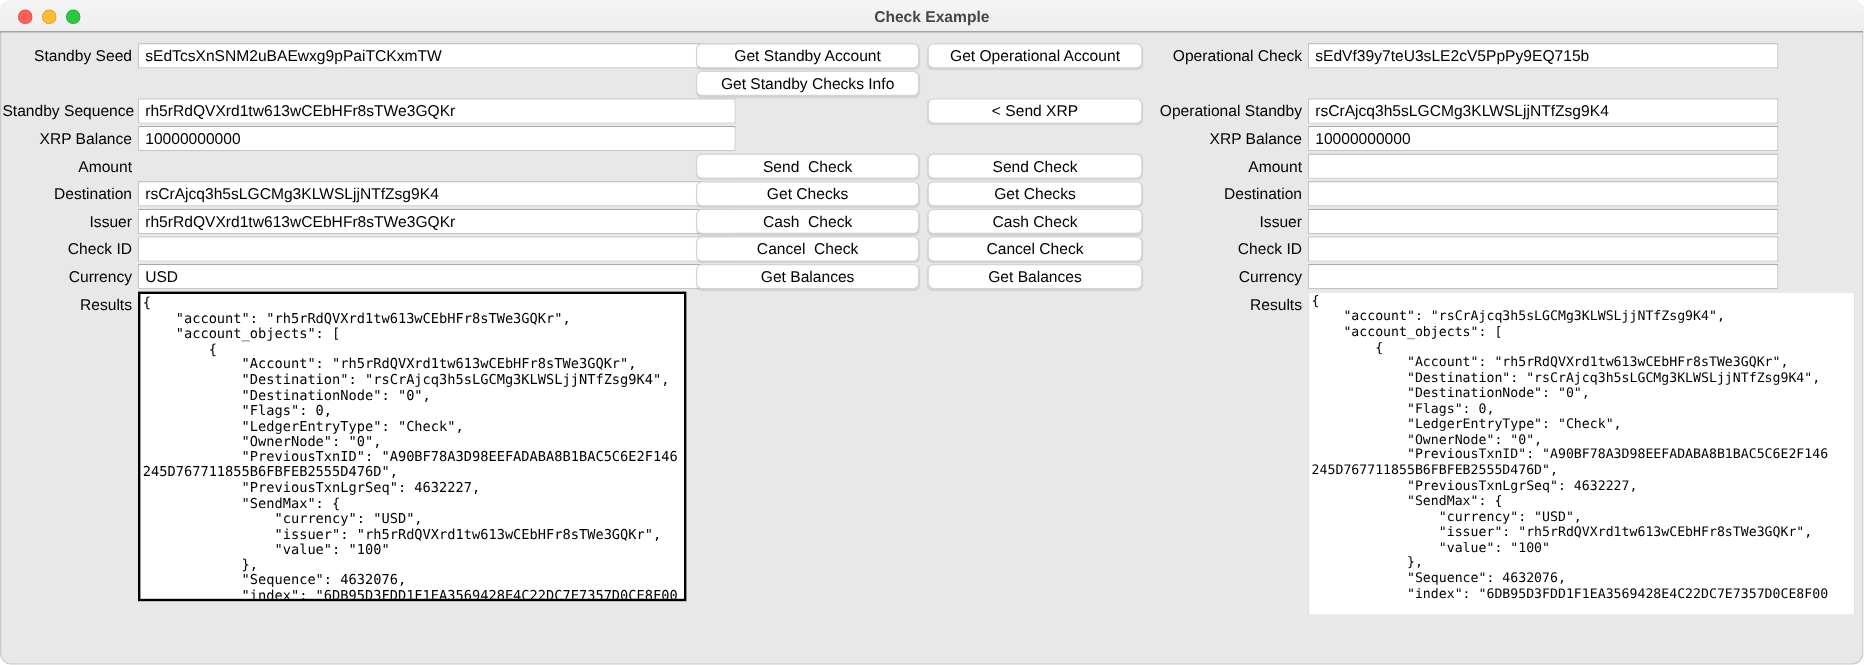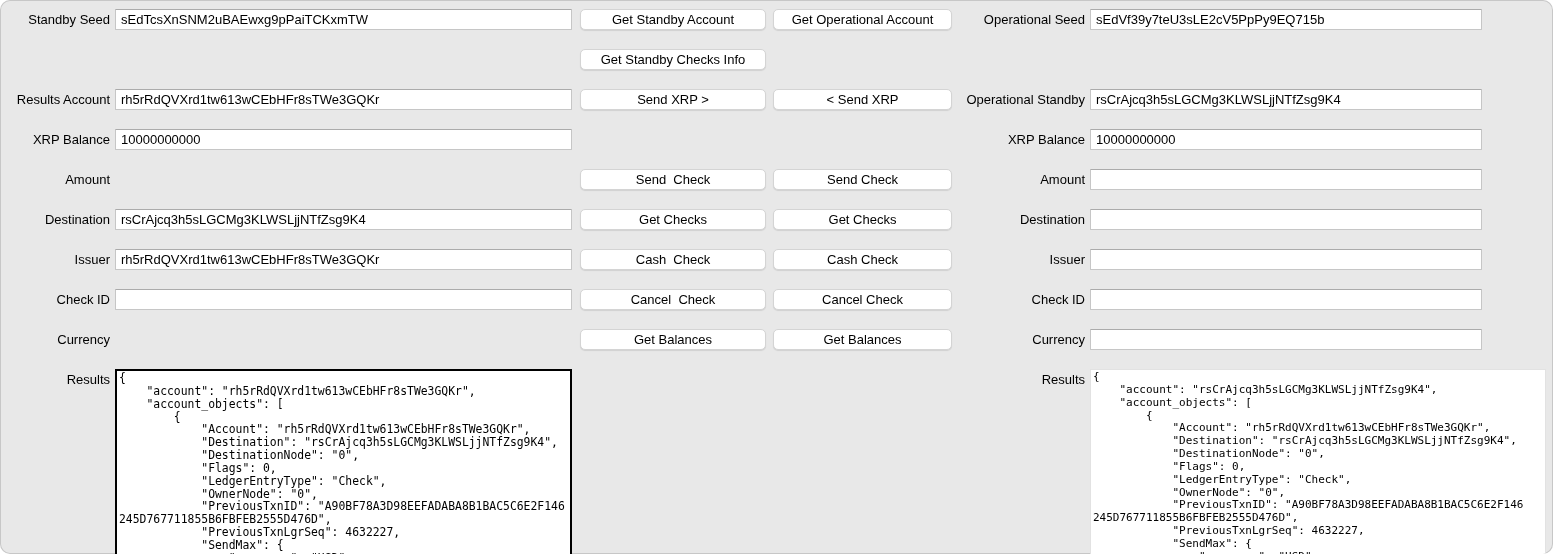--- a/index.html
+++ b/index.html
@@ -38,38 +38,38 @@
     display: inline-block;
   }
   .light.red    { background: #ff5f57; box-shadow: inset 0 0 0 0.5px rgba(0,0,0,0.2); }
   .light.yellow { background: #febc2e; box-shadow: inset 0 0 0 0.5px rgba(0,0,0,0.2); }
   .light.green  { background: #28c840; box-shadow: inset 0 0 0 0.5px rgba(0,0,0,0.2); }
 
   .content {
     display: grid;
     grid-template-columns: 113px 465px 193px 179px 138px 456px;
     grid-template-rows: repeat(9, 21px) 1fr;
-    row-gap: 19px;
+    row-gap: 2px;
     padding: 9px 0 0 2px;
     height: 527px;
   }
 
   .lbl {
     font-size: 13px;
     color: #000;
     line-height: 21px;
     text-align: right;
     padding-right: 5px;
     white-space: nowrap;
     overflow: hidden;
   }
   .lbl.top { align-self: start; line-height: 17px; padding-top: 2px; }
 
   input.field {
-    width: 457px; height: 21px;
+    width: 498px; height: 21px;
     border: 1px solid #c6c6c6;
     border-top-color: #ababab;
     border-radius: 1px;
     background: #ffffff;
     font-family: "Liberation Sans", sans-serif;
     font-size: 13px;
     color: #000;
     padding: 0 5px;
     outline: none;
   }
@@ -109,35 +109,42 @@
     font-size: 11px;
     line-height: 12.85px;
     padding: 1px 2px;
   }
 </style>
 </head>
 <body>
 
 <div class="window">
 
+  <div class="titlebar">
+    <div class="lights">
+      <span class="light red"></span>
+      <span class="light yellow"></span>
+      <span class="light green"></span>
+    </div>
+    <div class="title">Check Example</div>
+  </div>
 
   <div class="content">
 
     <div class="lbl" style="grid-area:1/1">Standby Seed</div>
     <input class="field" style="grid-area: 1 / 2;" value="sEdTcsXnSNM2uBAEwxg9pPaiTCKxmTW">
     <button class="btn c3" style="grid-area:1/3">Get Standby Account</button>
     <button class="btn c4" style="grid-area:1/4">Get Operational Account</button>
-    <div class="lbl" style="grid-area:1/5">Operational Seed</div>
+    <div class="lbl" style="grid-area:1/5">Operational Check</div>
     <input class="field right" style="grid-area: 1 / 6;" value="sEdVf39y7teU3sLE2cV5PpPy9EQ715b">
 
     <button class="btn c3" style="grid-area:2/3">Get Standby Checks Info</button>
 
-    <div class="lbl" style="grid-area:3/1">Results Account</div>
+    <div class="lbl" style="grid-area:3/1">Standby Sequence</div>
     <input class="field" style="grid-area: 3 / 2;" value="rh5rRdQVXrd1tw613wCEbHFr8sTWe3GQKr">
-    <button class="btn c3" style="grid-area:3/3">Send XRP &gt;</button>
     <button class="btn c4" style="grid-area:3/4">&lt; Send XRP</button>
     <div class="lbl" style="grid-area:3/5">Operational Standby</div>
     <input class="field right" style="grid-area: 3 / 6;" value="rsCrAjcq3h5sLGCMg3KLWSLjjNTfZsg9K4">
 
     <div class="lbl" style="grid-area:4/1">XRP Balance</div>
     <input class="field" style="grid-area: 4 / 2;" value="10000000000">
     <div class="lbl" style="grid-area:4/5">XRP Balance</div>
     <input class="field right" style="grid-area: 4 / 6;" value="10000000000">
 
     <div class="lbl" style="grid-area:5/1">Amount</div>
@@ -161,20 +168,21 @@
     <input class="field right" style="grid-area: 7 / 6;" value="">
 
     <div class="lbl" style="grid-area:8/1">Check ID</div>
     <input class="field" style="grid-area: 8 / 2;" value="">
     <button class="btn c3" style="grid-area:8/3">Cancel  Check</button>
     <button class="btn c4" style="grid-area:8/4">Cancel Check</button>
     <div class="lbl" style="grid-area:8/5">Check ID</div>
     <input class="field right" style="grid-area: 8 / 6;" value="">
 
     <div class="lbl" style="grid-area:9/1">Currency</div>
+    <input class="field" style="grid-area: 9 / 2;" value="USD">
     <button class="btn c3" style="grid-area:9/3">Get Balances</button>
     <button class="btn c4" style="grid-area:9/4">Get Balances</button>
     <div class="lbl" style="grid-area:9/5">Currency</div>
     <input class="field right" style="grid-area: 9 / 6;" value="">
 
     <div class="lbl top" style="grid-area:10/1">Results</div>
     <div class="results standby" style="grid-area:10/2">{
     "account": "rh5rRdQVXrd1tw613wCEbHFr8sTWe3GQKr",
     "account_objects": [
         {

